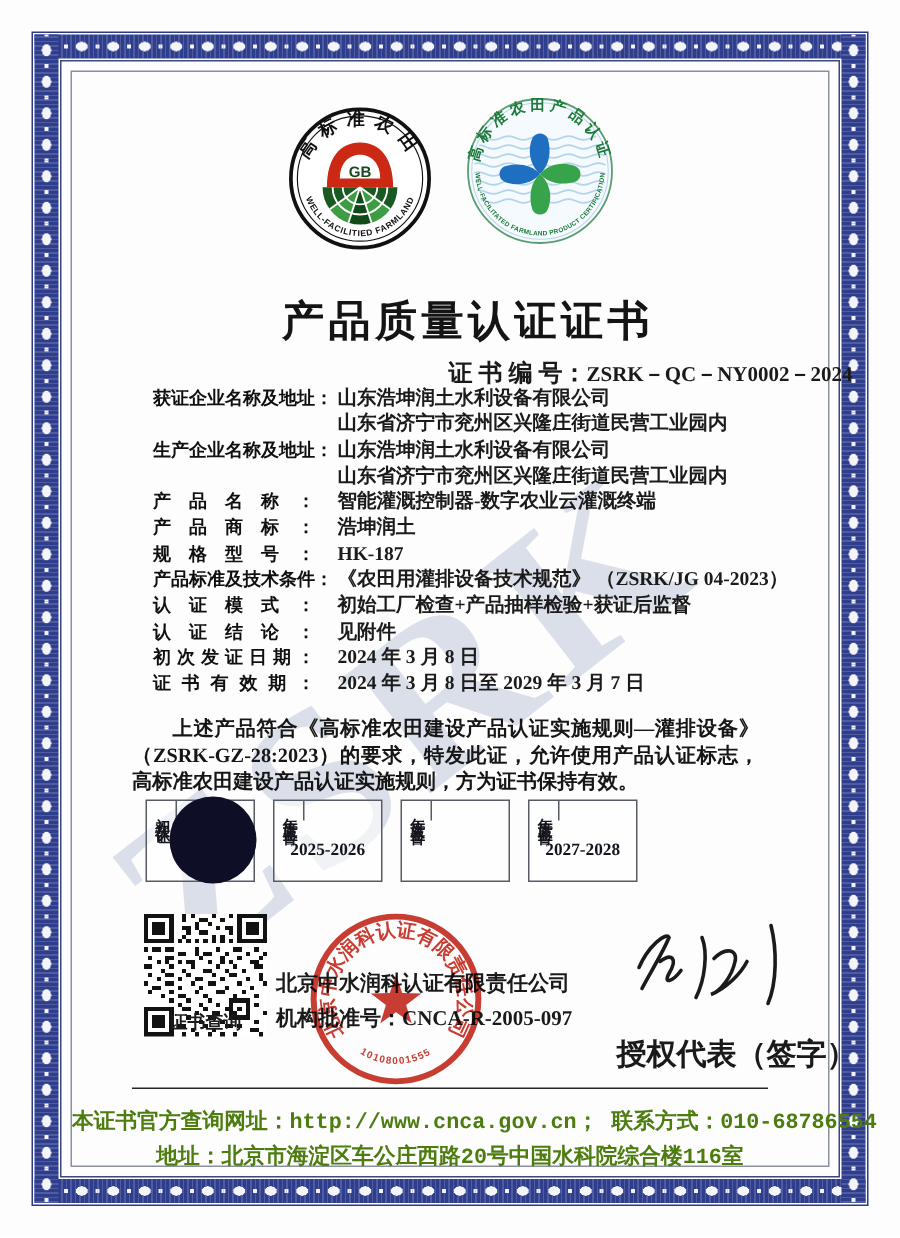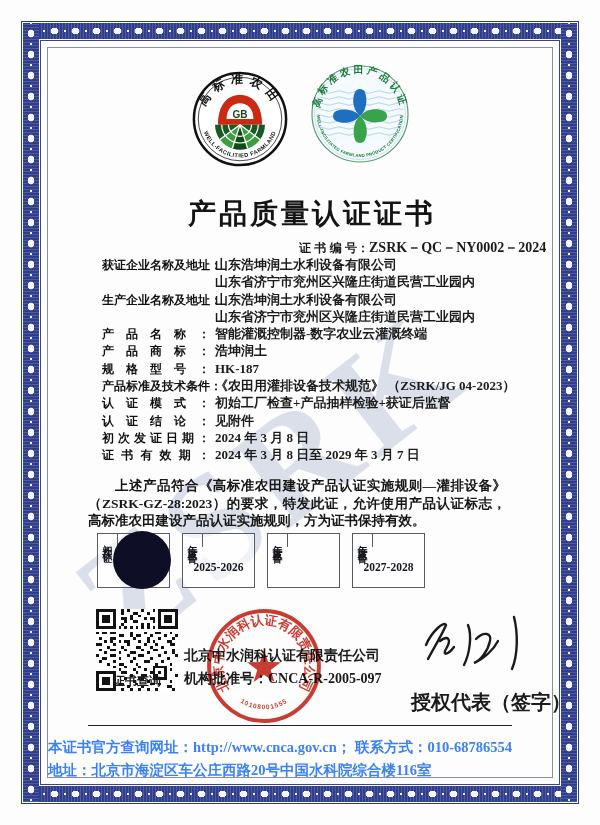--- a/index.html
+++ b/index.html
@@ -31,27 +31,27 @@
     color:#b9c3d6;opacity:.5;transform:rotate(-38deg);z-index:1;
     font-family:"Liberation Serif",serif;}
   
   .logo{position:absolute;z-index:2;}
   .logo-left{left:192px;top:71px;width:96px;height:96px;}
   .logo-right{left:310px;top:64px;width:100px;height:100px;}
   .title{position:absolute;left:0;right:0;top:195px;text-align:center;z-index:2;
     font-family:"Liberation Sans","DejaVu Sans",sans-serif;font-weight:bold;
     font-size:28px;letter-spacing:3px;color:#141414;transform:translateX(12px);}
   .certno{position:absolute;left:299px;top:239px;z-index:2;font-size:14px;font-weight:bold;white-space:nowrap;}
-  .certno .cl{font-family:Liberation Sans, sans-serif;font-size:12px;}
+  .certno .cl{font-family:Liberation Serif, serif;font-size:16px;}
   
   .fields{position:absolute;left:102px;top:256px;z-index:2;}
   .frow{display:flex;align-items:baseline;height:17.3px;line-height:17.3px;white-space:nowrap;}
   .flabel{display:inline-block;width:108px;text-align:justify;text-align-last:justify;
     font-family:"Liberation Sans","DejaVu Sans",sans-serif;font-weight:bold;font-size:12px;color:#101010;}
-  .fvalue{margin-left:5px;font-size:13px;font-weight:bold;color:#1b1b1b;}
+  .fvalue{margin-left:15px;font-size:13px;font-weight:bold;color:#1b1b1b;}
   
   .statement{position:absolute;left:88px;top:477px;width:418px;z-index:2;
     font-size:13.5px;font-weight:600;line-height:17.6px;text-indent:2em;text-align:justify;color:#161616;}
   
   .svbox{position:absolute;top:533px;width:71px;height:53px;border:1.5px solid #565b64;
     background:rgba(255,255,255,.6);display:flex;z-index:2;flex-direction:column;}
   .svlabel{width:19px;border-right:1px solid #565b64;writing-mode:vertical-rl;text-orientation:upright;
     font-family:"Liberation Sans",sans-serif;font-weight:bold;font-size:10px;letter-spacing:2.5px;
     padding-top:3px;text-align:left;display:inline-block;line-height:19px;color:#15151d;}
   .svyear{flex:1;display:flex;align-items:center;justify-content:center;
@@ -62,22 +62,22 @@
   .qr{position:absolute;left:96px;top:609px;width:82px;height:82px;z-index:2;}
   .qr-caption{position:absolute;left:96px;top:673px;width:82px;text-align:center;
     font-size:12px;font-weight:bold;z-index:2;}
   .issuer-company{position:absolute;left:184px;top:647px;font-size:14px;font-weight:bold;z-index:2;white-space:nowrap;}
   .issuer-approval{position:absolute;left:184px;top:670px;font-size:14px;font-weight:bold;z-index:2;white-space:nowrap;}
   .stamp{position:absolute;left:202px;top:604px;width:124px;height:124px;z-index:4;
     opacity:.9;mix-blend-mode:multiply;}
   .signature{position:absolute;left:418px;top:611px;width:112px;height:62px;z-index:2;}
   .sign-caption{position:absolute;left:411px;top:689px;font-size:20px;font-weight:bold;z-index:2;white-space:nowrap;}
   .divider{position:absolute;left:88px;top:725px;width:424px;border-top:1.5px solid #26262a;z-index:2;}
-  .footer1,.footer2{position:absolute;left:48px;right:48px;
-    font-size:14.5px;font-weight:bold;color:#3b82f6;z-index:2;white-space:nowrap;}
+  .footer1,.footer2{position:absolute;left:48px;right:48px;text-align:center;
+    font-size:14.5px;font-weight:bold;color:#4d7c0f;z-index:2;white-space:nowrap;font-family:Liberation Mono, monospace;}
   .footer1{top:738px;} .footer2{top:761px;}
 </style>
 </head>
 <body>
 
 <div class="page">
 
   <div class="frame-a"></div>
   <div class="band h t"></div>
   <div class="band h b"></div>

